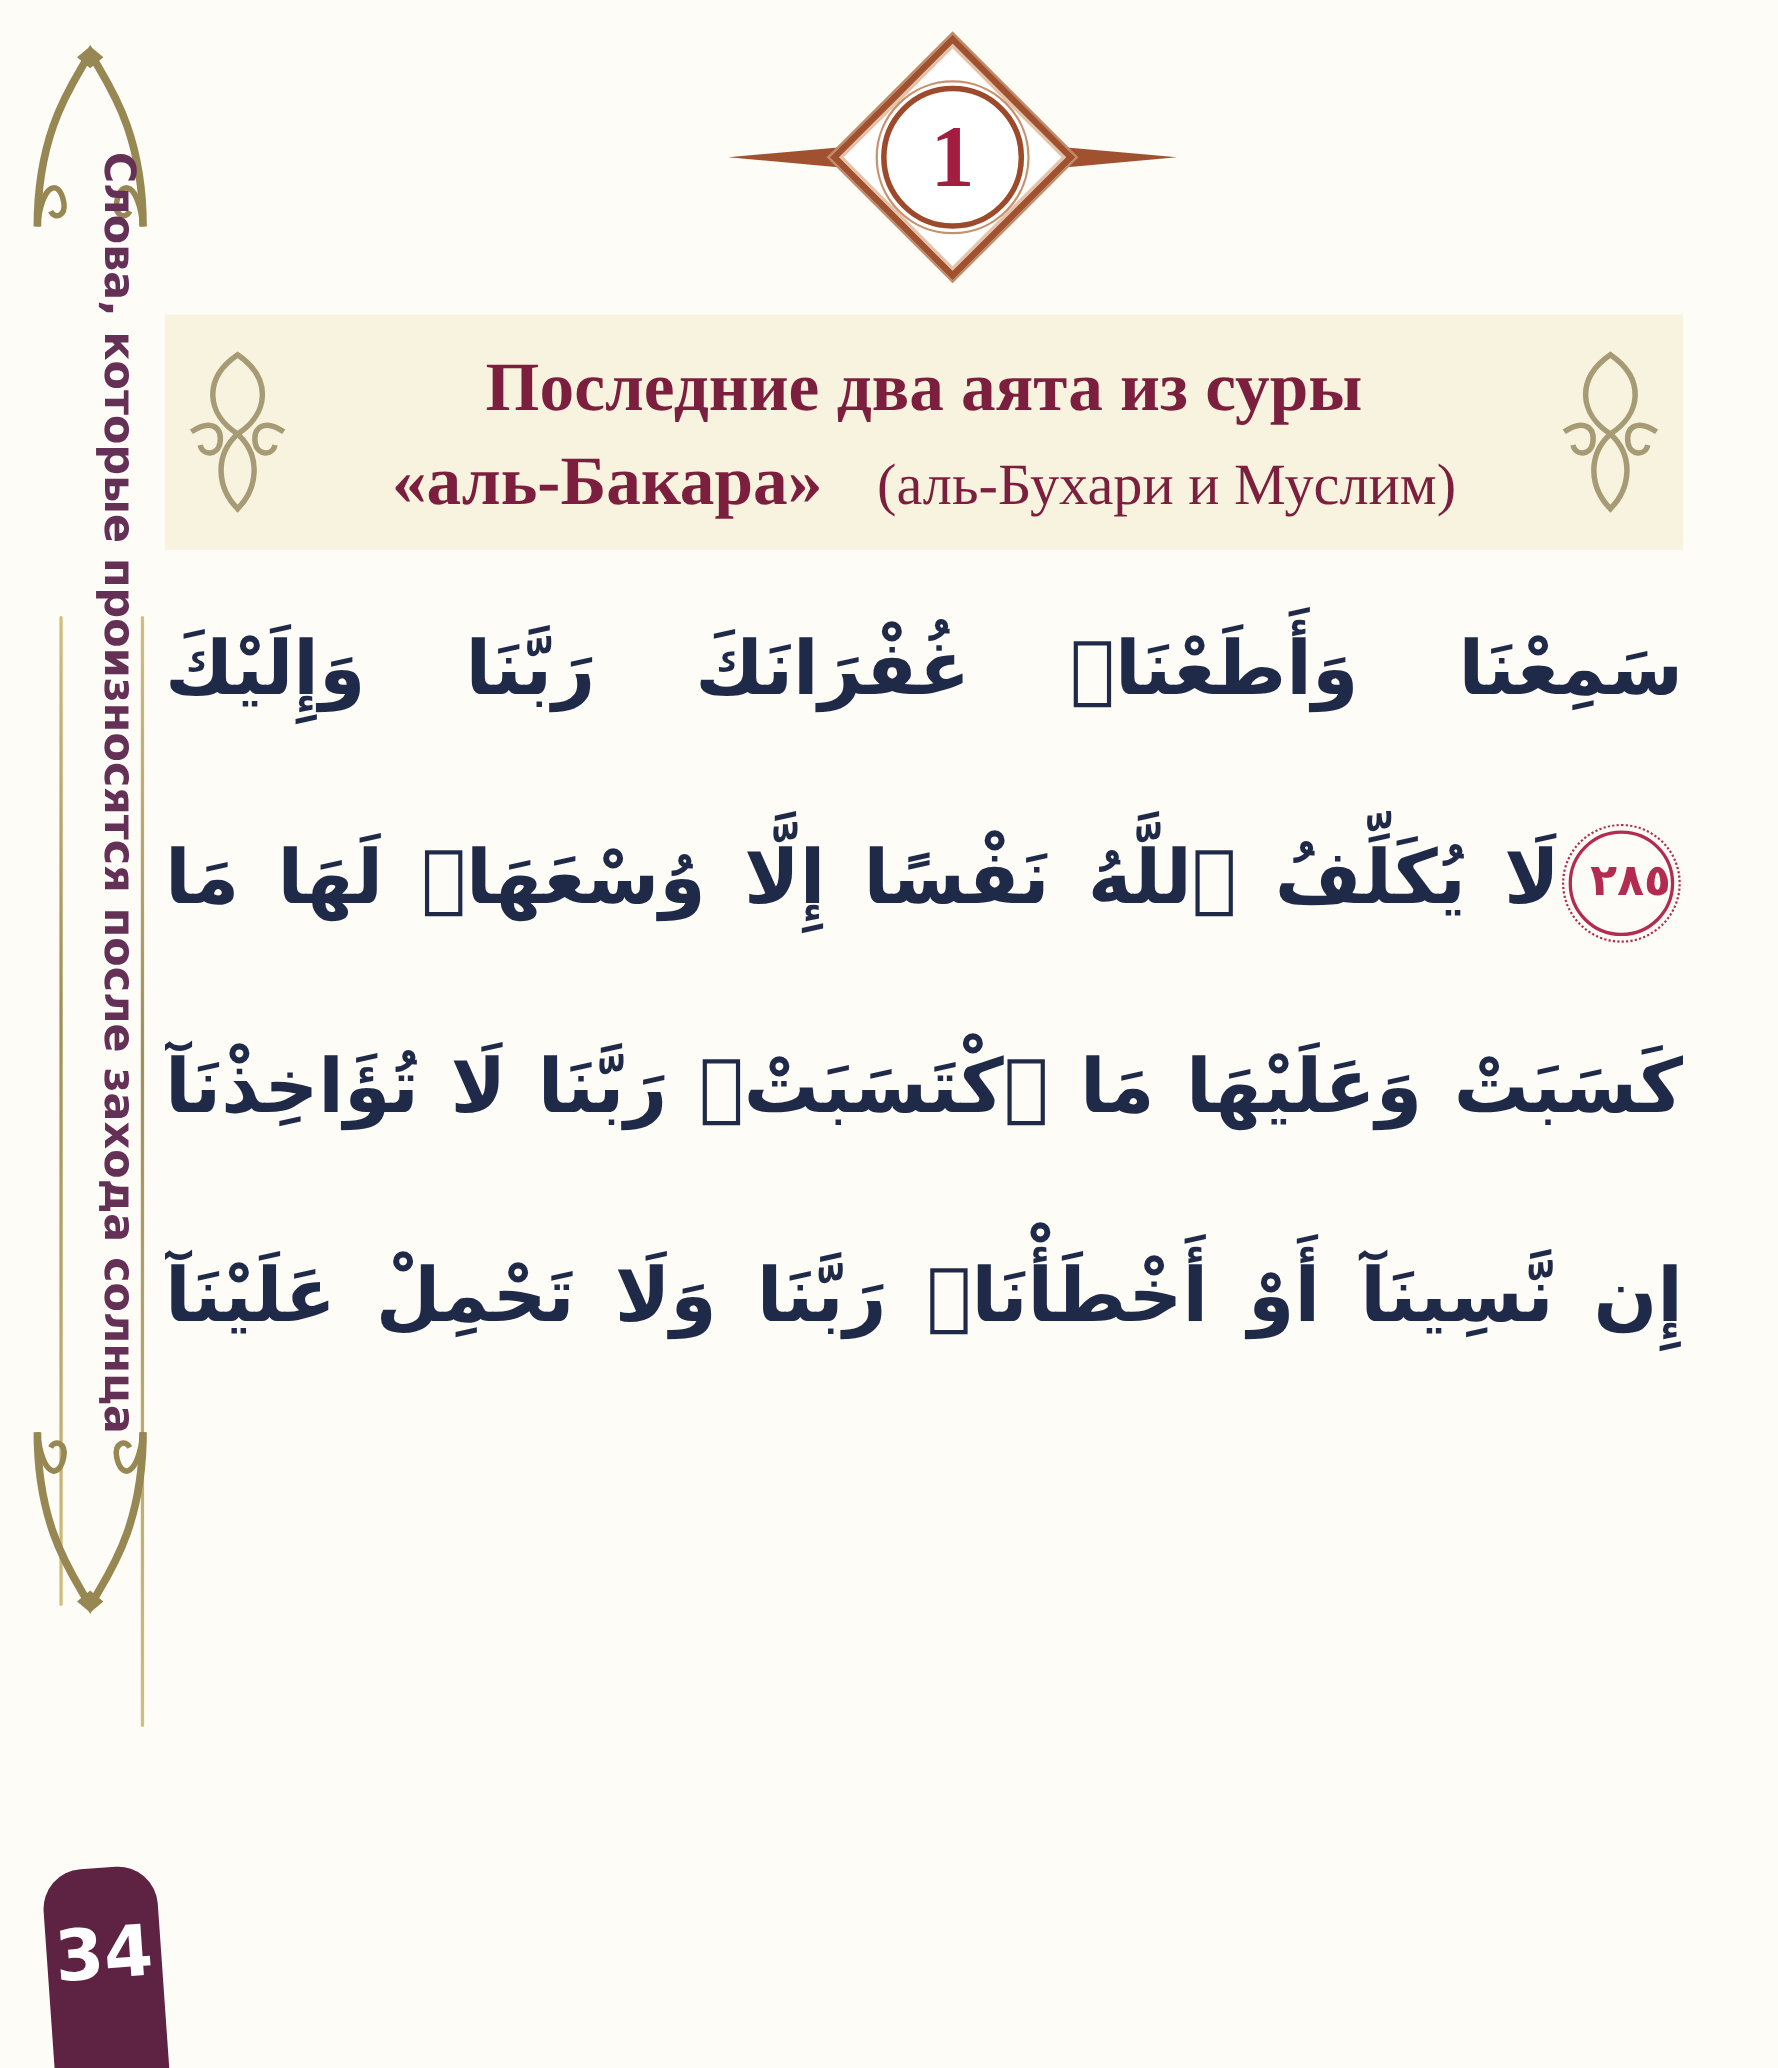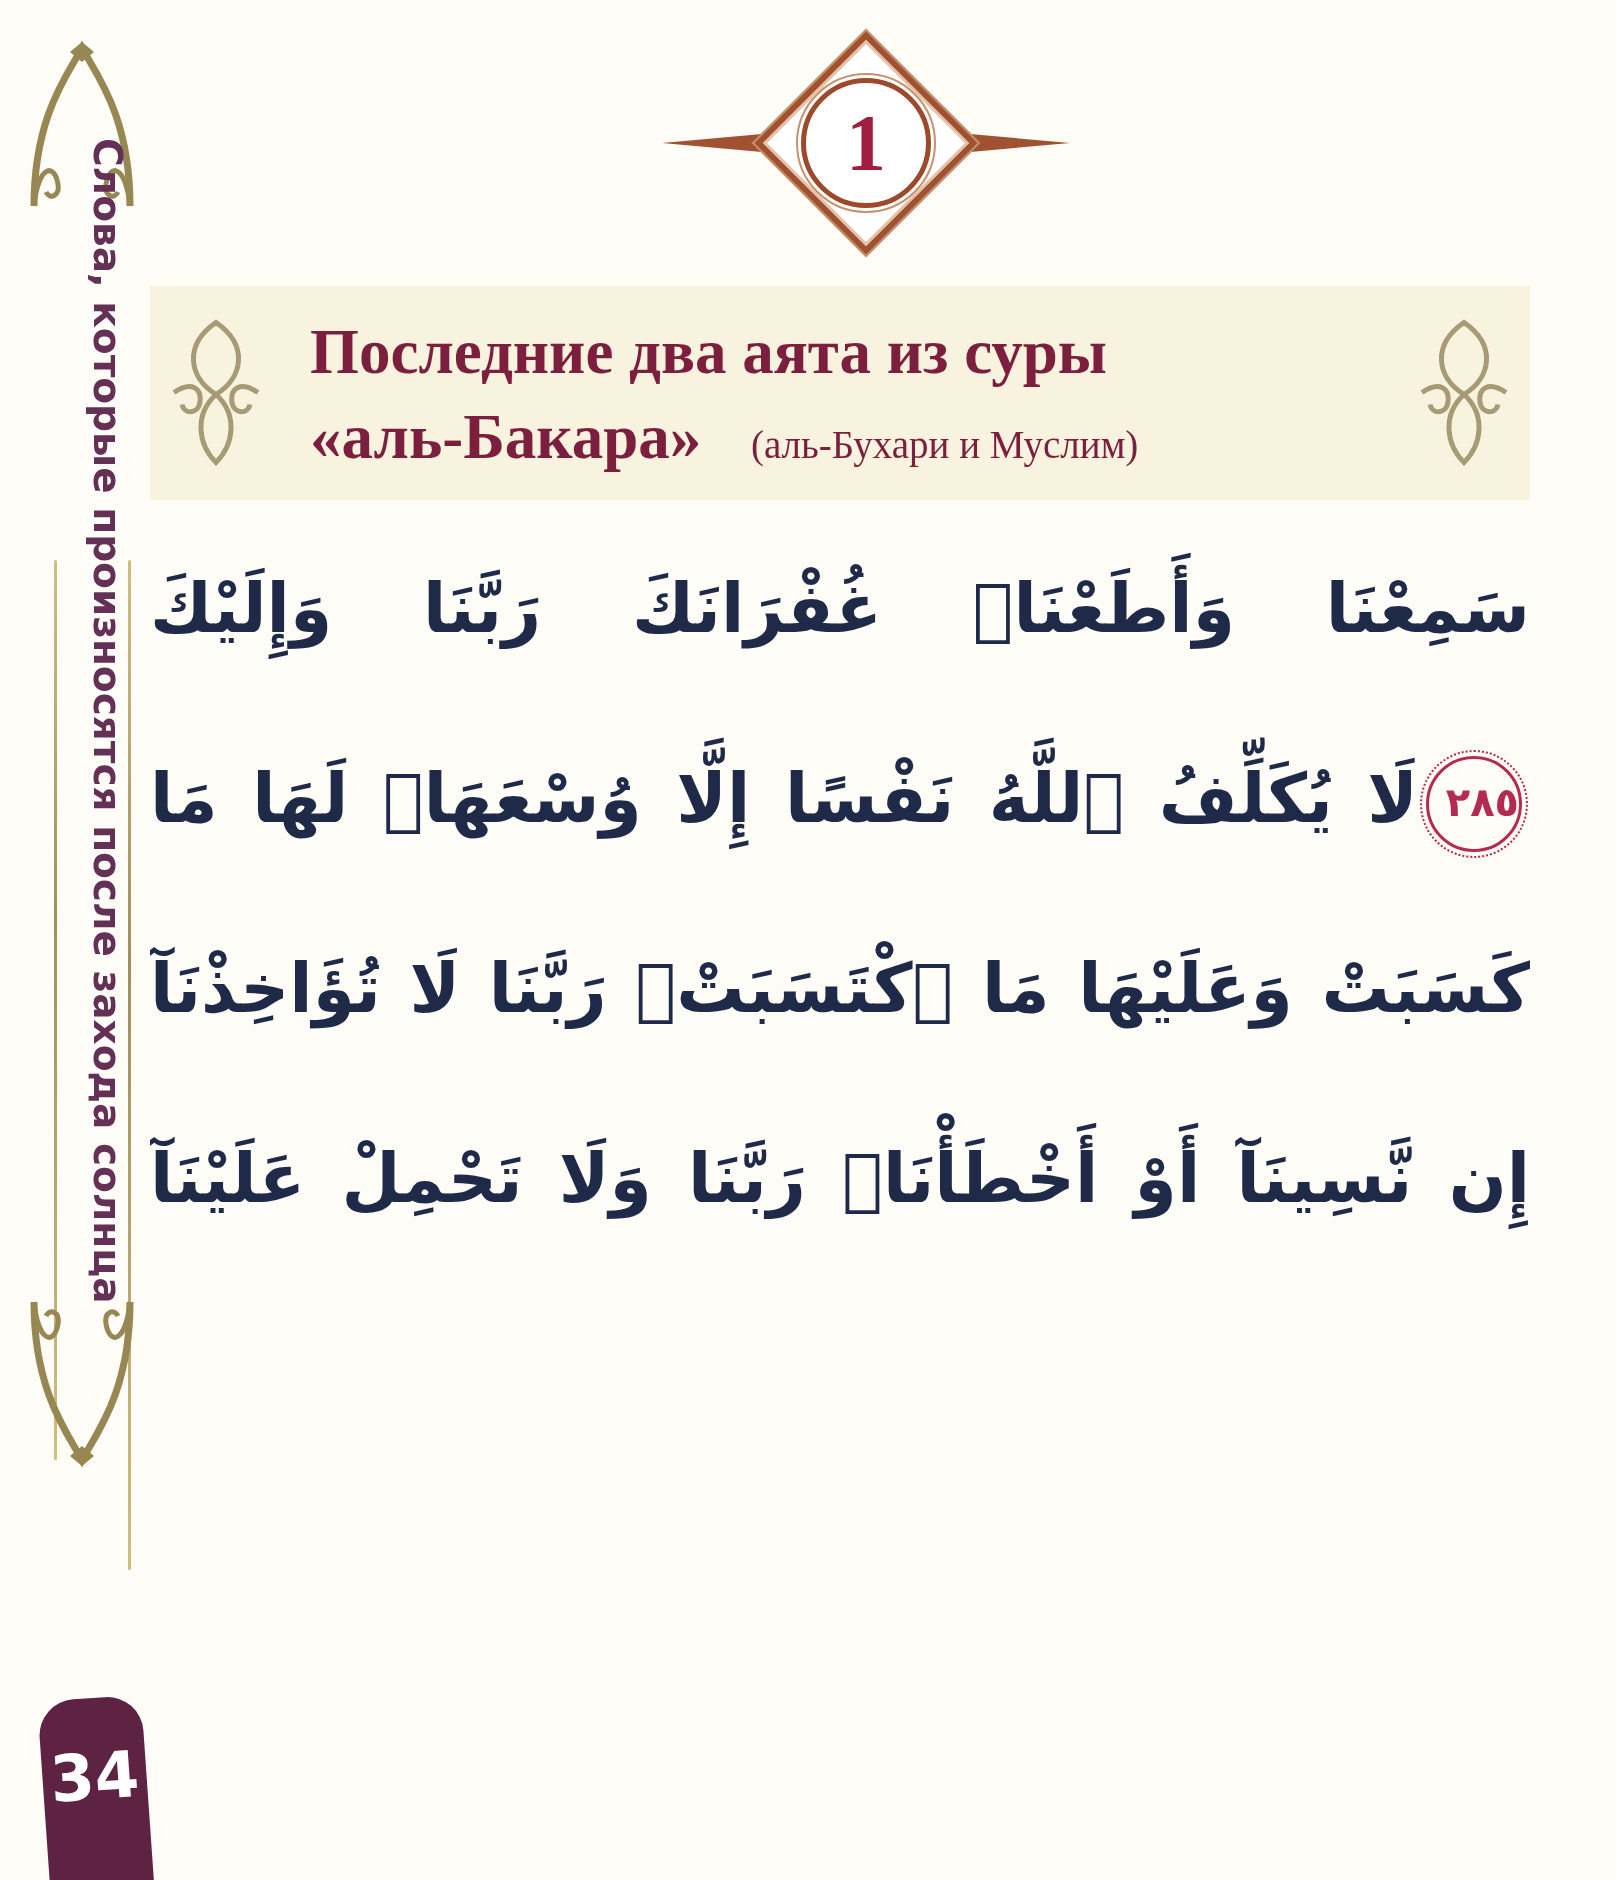--- a/index.html
+++ b/index.html
@@ -45,27 +45,27 @@
     position:absolute;left:50%;top:50%;transform:translate(-50%,-50%);
     width:120px;height:120px;border-radius:50%;background:#fff;border:5px solid #9c4a2b;
     outline:2px solid #c9906c;outline-offset:3px;
     display:flex;align-items:center;justify-content:center;
   }
   .orn-number{font-family:"Liberation Serif","DejaVu Serif",serif;font-size:80px;font-weight:bold;color:#a31d40;line-height:1;}
   
   .title-band{
     position:relative;margin-top:36px;background:#f7f3de;
     min-height:212px;box-sizing:border-box;padding:24px 160px 20px;
-    display:flex;flex-direction:column;align-items:flex-start;justify-content:center;
+    display:flex;flex-direction:column;align-items:center;justify-content:center;
     text-align:center;font-family:"Liberation Serif","DejaVu Serif",serif;color:#7c1f3e;
   }
   .title-line1{font-size:63px;font-weight:bold;line-height:1.35;}
   .title-line2{font-size:63px;line-height:1.35;}
   .title-line2 .quoted{font-weight:bold;}
-  .title-line2 .source{font-weight:normal;font-size:39px;margin-left:34px;}
+  .title-line2 .source{font-weight:normal;font-size:53px;margin-left:34px;}
   .flourish{position:absolute;top:50%;transform:translateY(-50%);width:125px;height:165px;color:#8d7e52;opacity:.75;}
   .flourish.left{left:4px;}
   .flourish.right{right:4px;transform:translateY(-50%) scaleX(-1);}
   
   .quran{direction:rtl;margin-top:14px;}
   .qline{
     height:190px;line-height:190px;overflow:hidden;
     font-family:"DejaVu Sans",sans-serif;font-weight:bold;font-size:68px;color:#1f2a49;
     text-align:justify;text-align-last:justify;
   }

